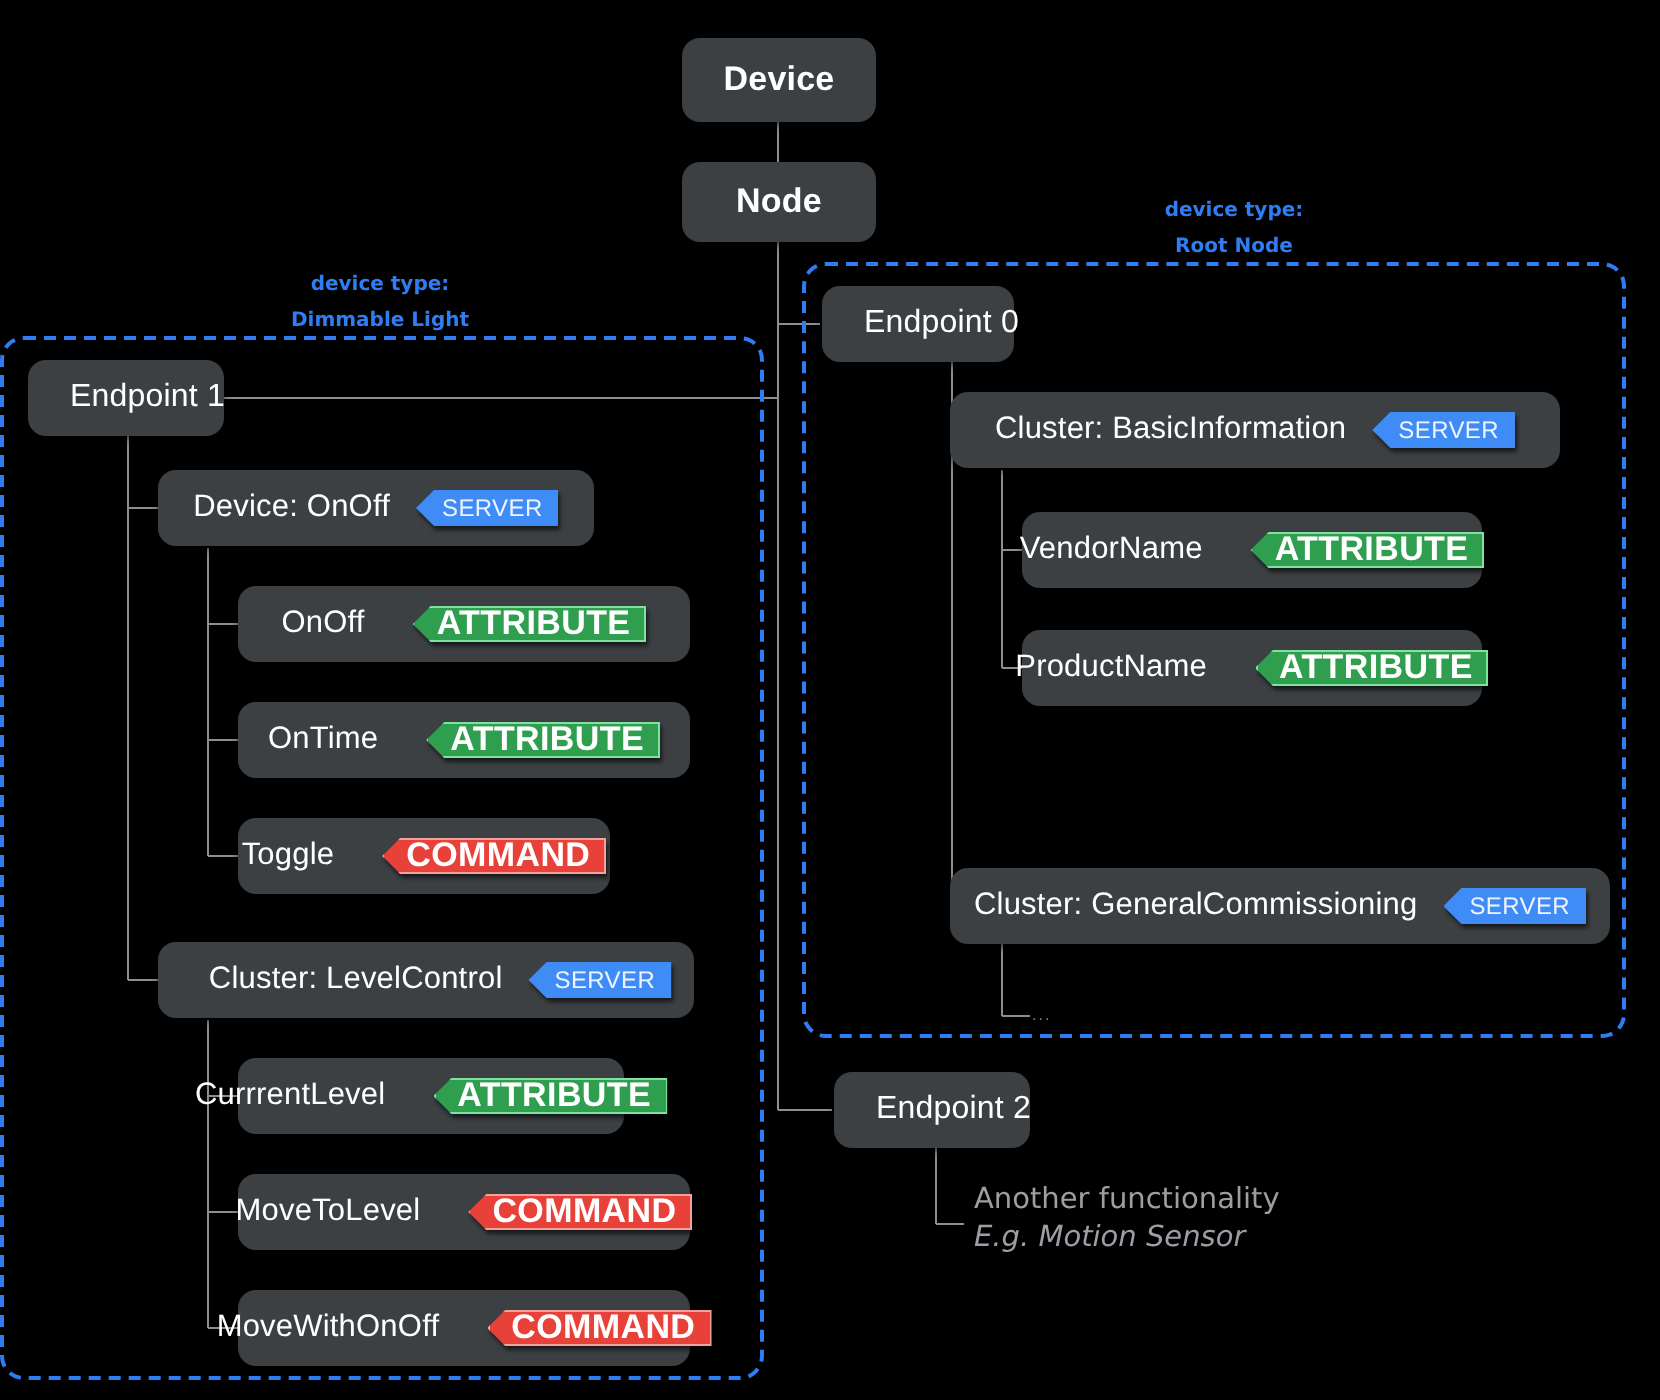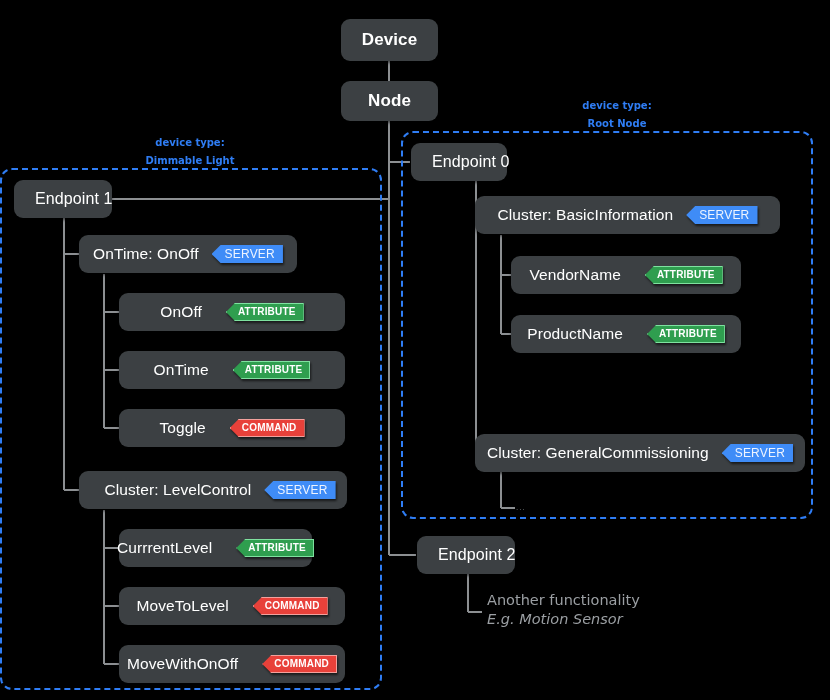--- a/index.html
+++ b/index.html
@@ -78,21 +78,21 @@
   }
 
   
   .badge {
     position: relative;
     display: inline-flex;
     align-items: center;
     justify-content: center;
     height: 17px;
     padding: 0 7px 0 11px;
-    font-size: 10px;
+    font-size: 17px;
     font-weight: 700;
     letter-spacing: .2px;
     color: #ffffff;
     white-space: nowrap;
     -webkit-clip-path: polygon(9px 0, 100% 0, 100% 100%, 9px 100%, 0 50%);
     clip-path: polygon(9px 0, 100% 0, 100% 100%, 9px 100%, 0 50%);
     box-sizing: border-box;
   }
   .badge.server {
     background: #3f8cf7;
@@ -264,41 +264,41 @@
     </span>
   </div>
 
   <div class="ellipsis" style="left:516px; top:503px;">...</div>
 
   <div class="node endpoint" style="left:14px; top:180px; width:98px; height:38px;">
     <span class="lbl">Endpoint 1</span>
   </div>
 
   <div class="node cluster" style="left:79px; top:235px; width:218px; height:38px;">
-    <span class="lbl">OnTime: OnOff</span>
+    <span class="lbl">Device: OnOff</span>
     <span class="badge-wrap">
       <span class="badge server">SERVER</span>
     </span>
   </div>
 
   <div class="node leaf" style="left:119px; top:293px; width:226px; height:38px;">
     <span class="lbl">OnOff</span>
     <span class="badge-wrap">
       <span class="badge attribute">ATTRIBUTE</span>
     </span>
   </div>
 
   <div class="node leaf" style="left:119px; top:351px; width:226px; height:38px;">
     <span class="lbl">OnTime</span>
     <span class="badge-wrap">
       <span class="badge attribute">ATTRIBUTE</span>
     </span>
   </div>
 
-  <div class="node leaf" style="left:119px; top:409px; width:226px; height:38px;padding-left:12px;">
+  <div class="node leaf" style="left:119px; top:409px; width:186px; height:38px;padding-left:12px;">
     <span class="lbl">Toggle</span>
     <span class="badge-wrap">
       <span class="badge command">COMMAND</span>
     </span>
   </div>
 
   <div class="node cluster" style="left:79px; top:471px; width:268px; height:38px;padding-left:28px;">
     <span class="lbl">Cluster: LevelControl</span>
     <span class="badge-wrap">
       <span class="badge server">SERVER</span>

